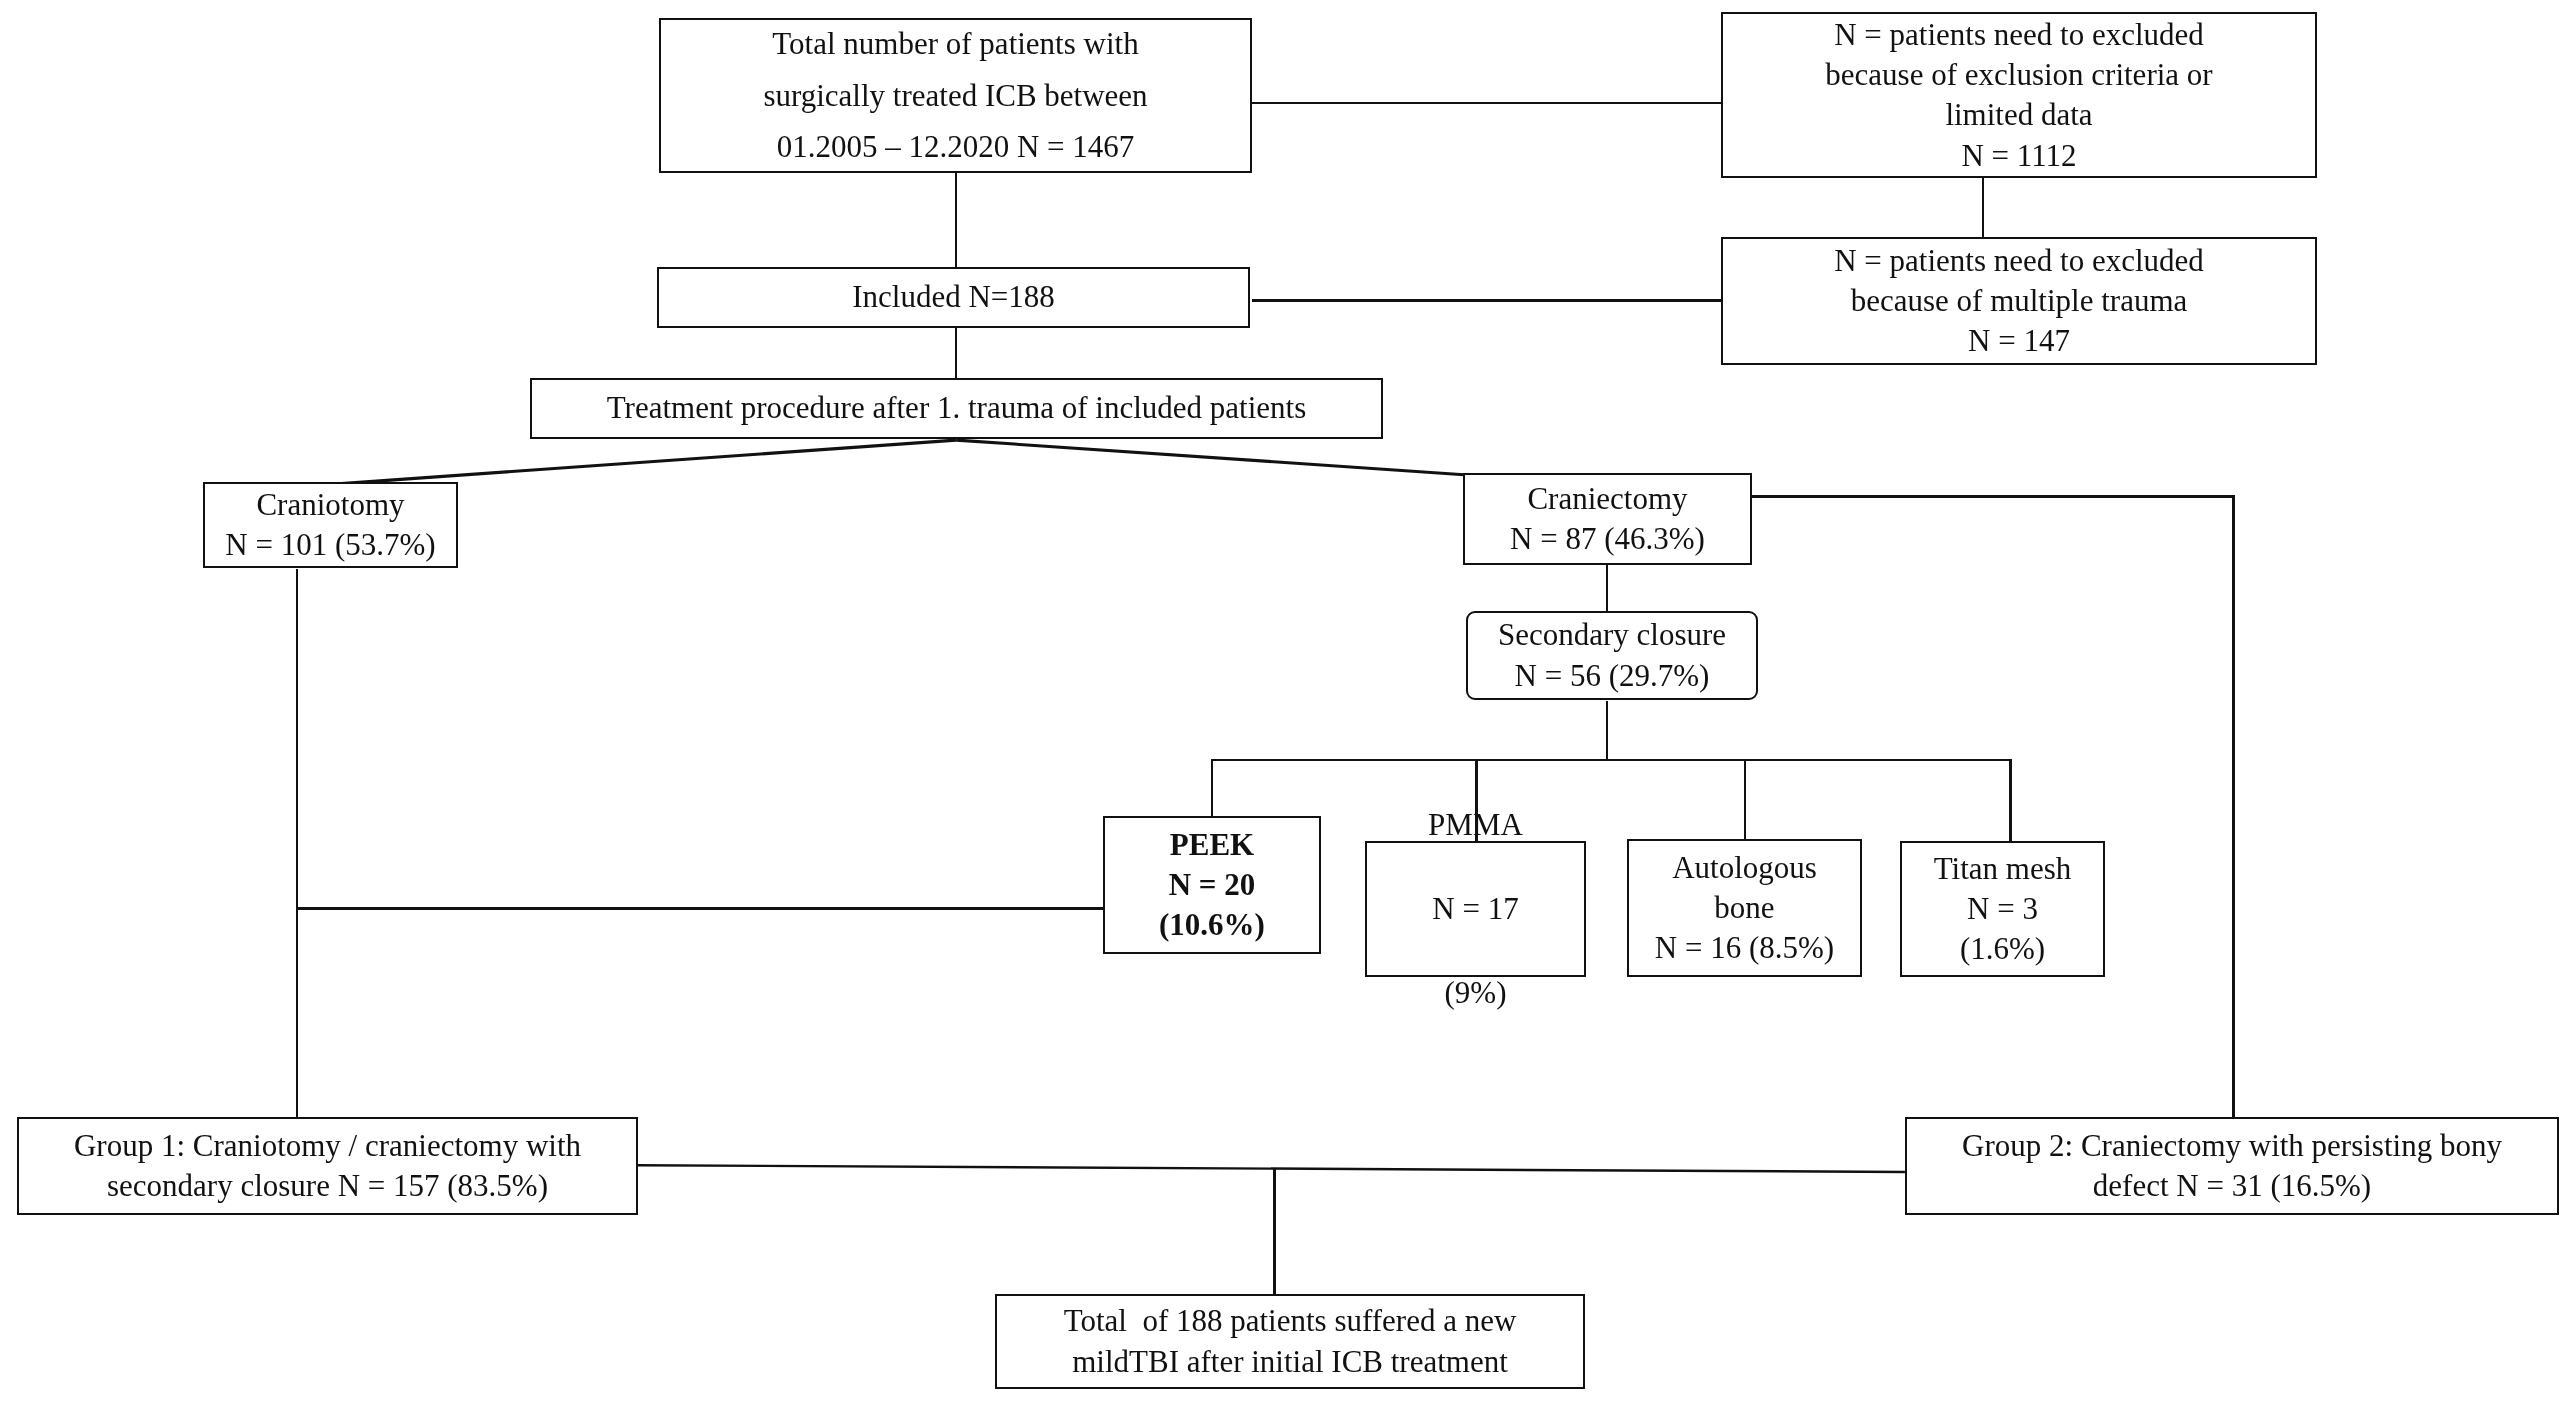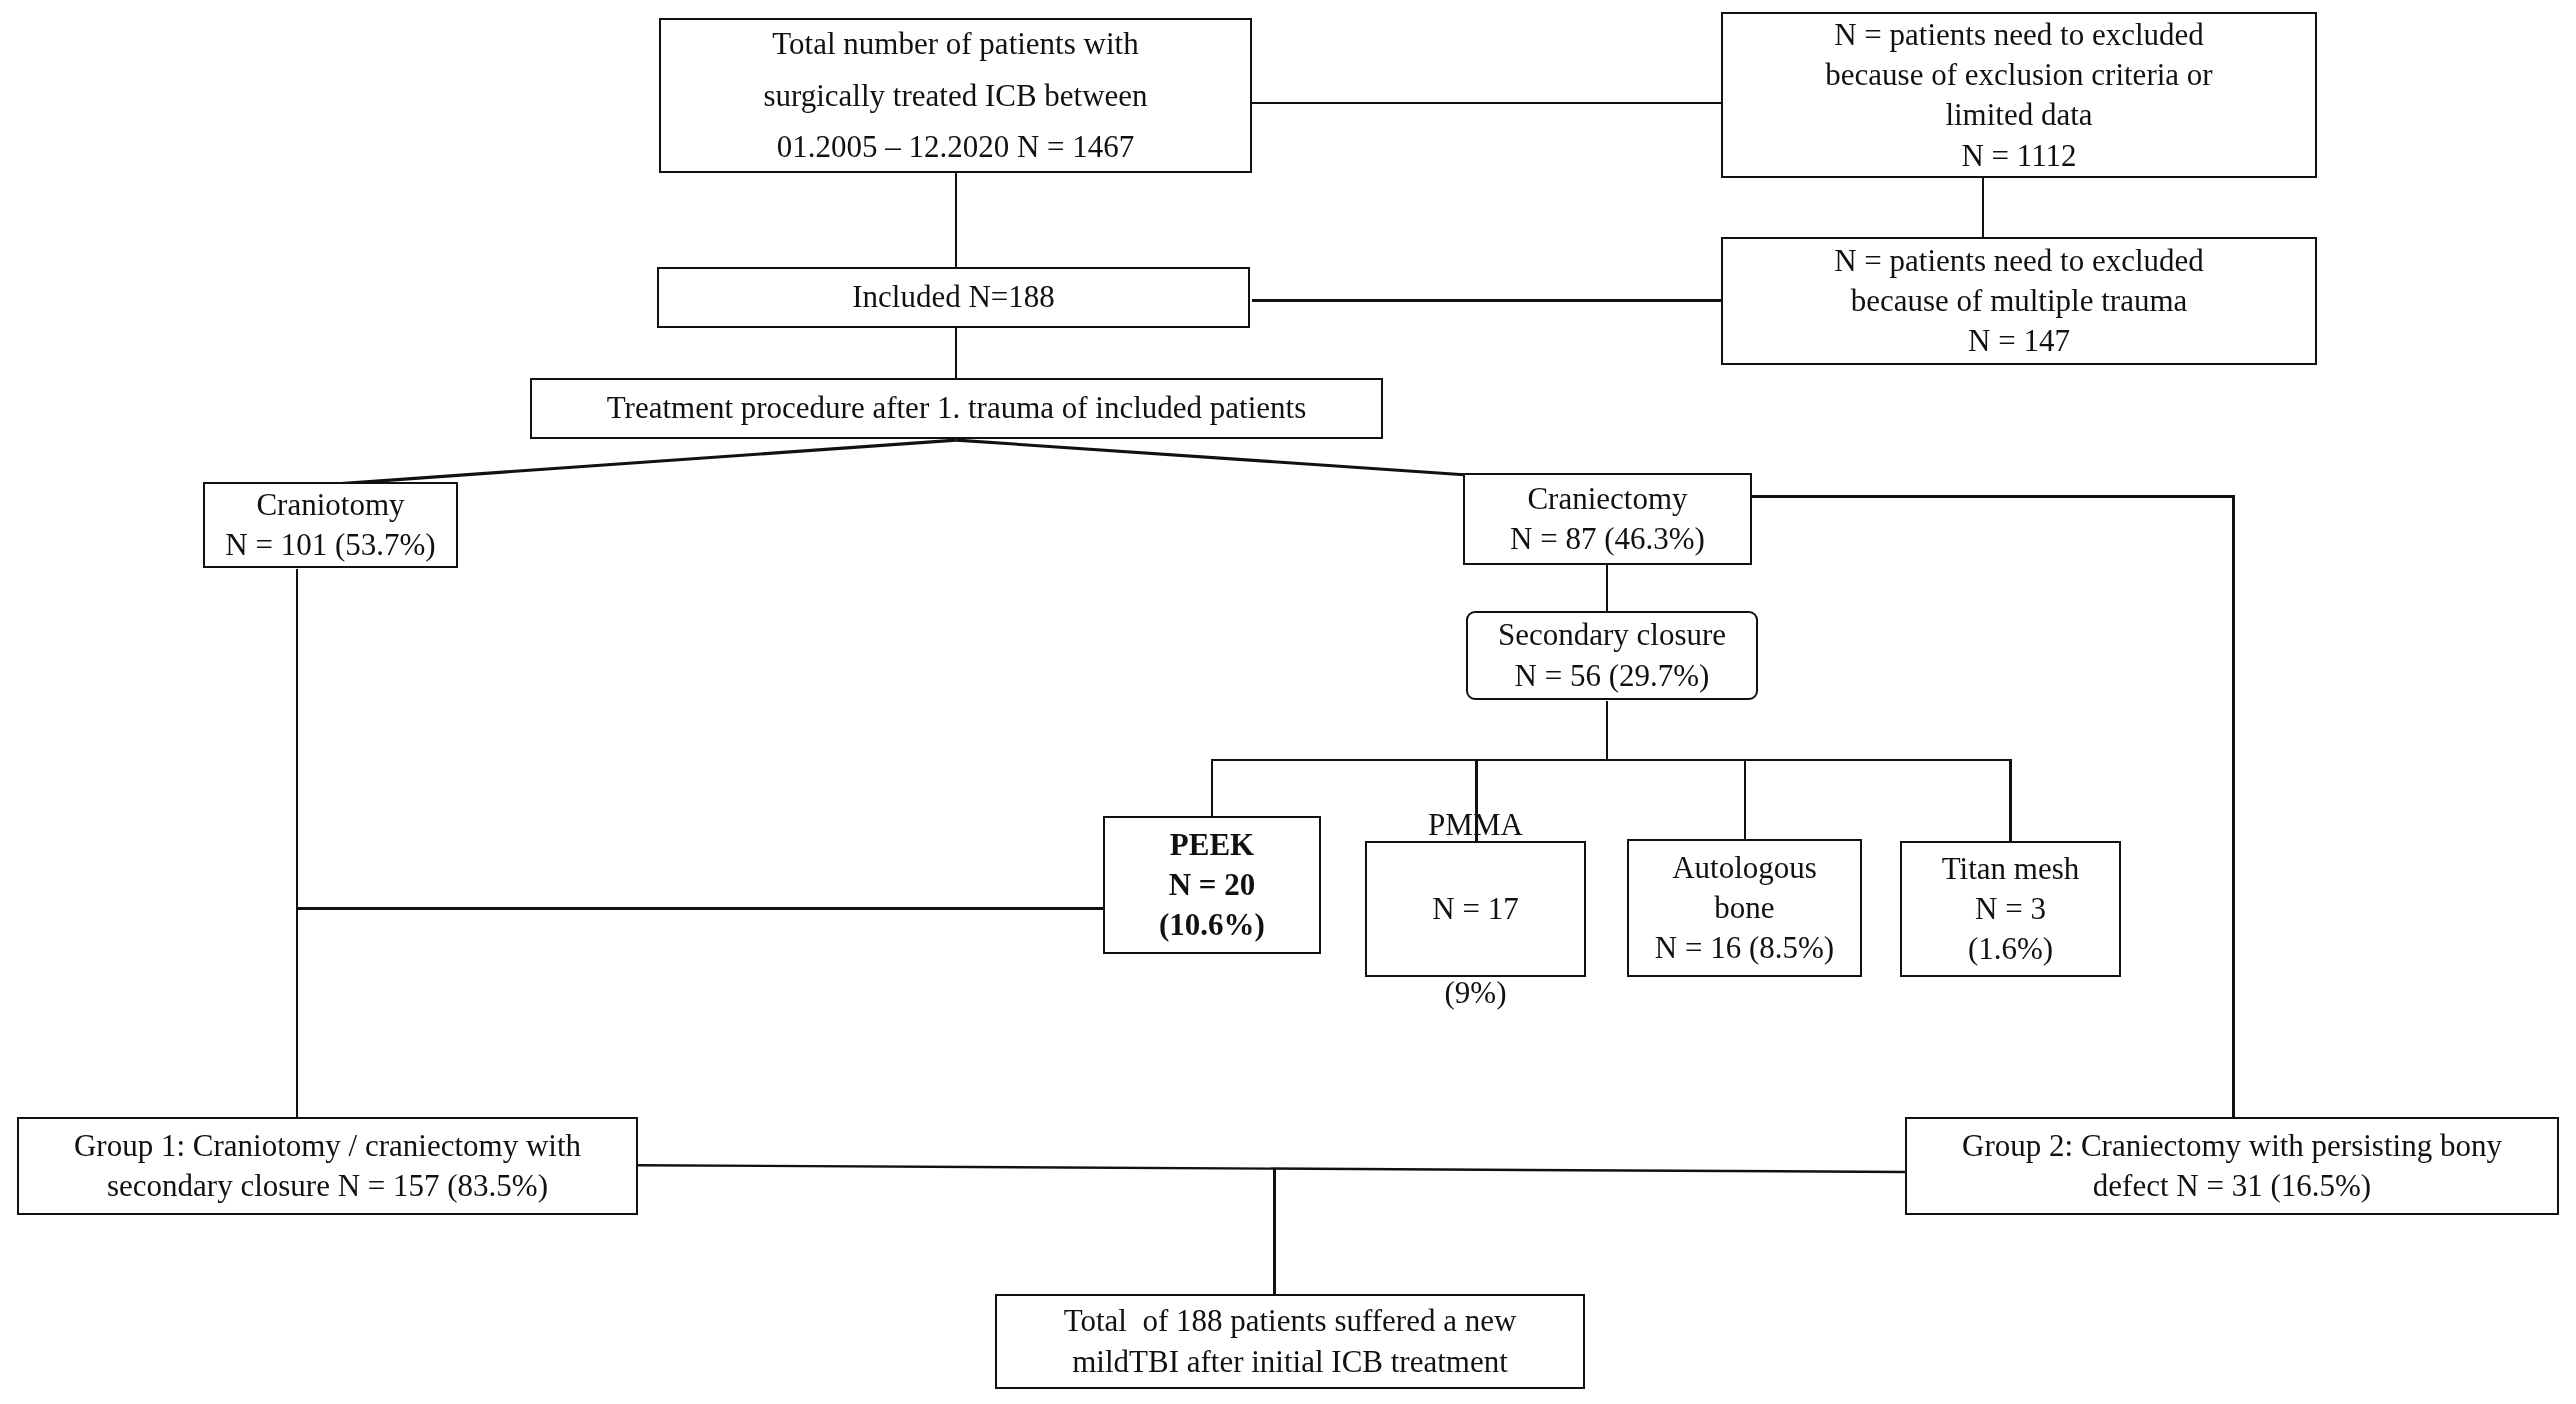--- a/index.html
+++ b/index.html
@@ -142,21 +142,21 @@
     <span class="ln">N = 17</span>
     <span class="ln">(9%)</span>
   </div>
 
   <div class="node" style="left: 1627px; top: 839px; width: 235px; height: 138px;">
     <span class="ln">Autologous</span>
     <span class="ln">bone</span>
     <span class="ln">N = 16 (8.5%)</span>
   </div>
 
-  <div class="node" style="left: 1900px; top: 841px; width: 221px; height: 136px;">
+  <div class="node" style="left: 1900px; top: 841px; width: 205px; height: 136px;">
     <span class="ln">Titan mesh</span>
     <span class="ln">N = 3</span>
     <span class="ln">(1.6%)</span>
   </div>
 
   <div class="node" style="left: 17px; top: 1117px; width: 621px; height: 98px;">
     <span class="ln">Group 1: Craniotomy / craniectomy with</span>
     <span class="ln">secondary closure N = 157 (83.5%)</span>
   </div>
 

